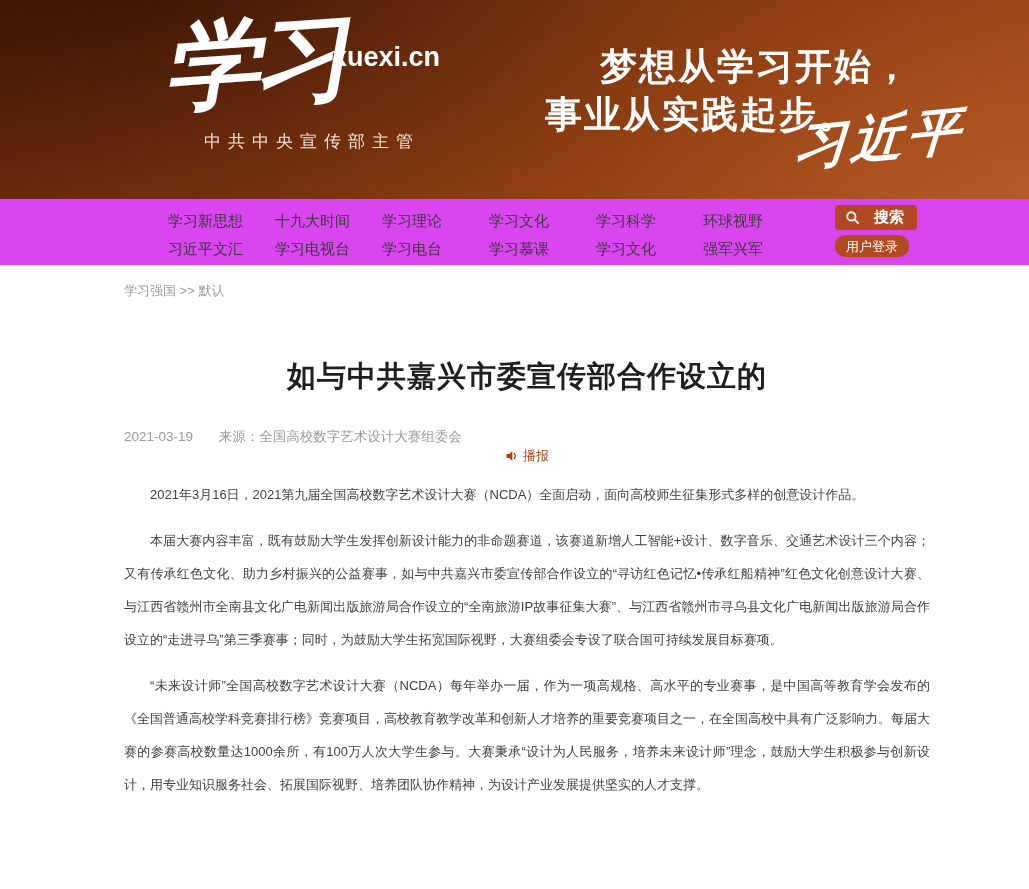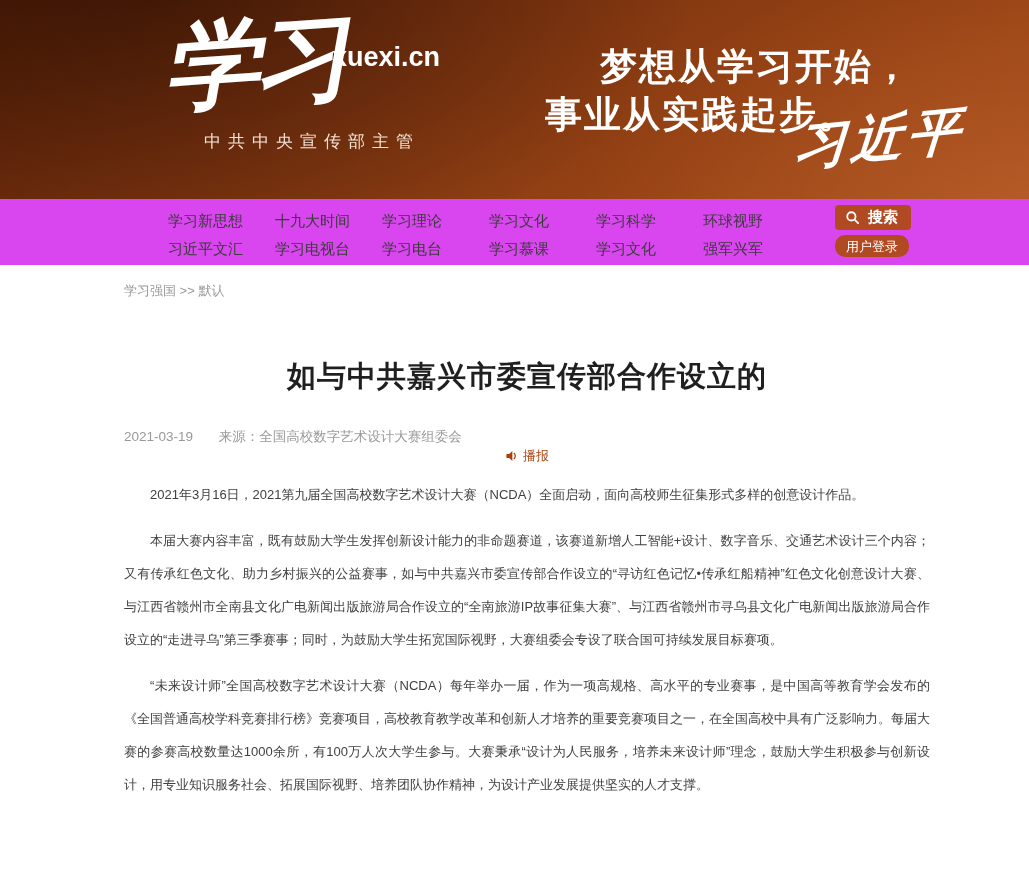--- a/index.html
+++ b/index.html
@@ -44,21 +44,21 @@
   .nav {
     position:relative; width:1029px; height:66px; background:#d946ef;
     padding:9px 0 0 168px;
   }
   .nav-row { display:flex; height:26px; align-items:center; margin-bottom:2px; }
   .nav-item {
     width:107px; font-size:15px; color:#3b3b3b; cursor:pointer; white-space:nowrap;
   }
   .nav-buttons { position:absolute; left:835px; top:6px; display:flex; flex-direction:column; gap:5px; align-items:flex-start; }
   .btn-search {
-    display:flex; align-items:center; gap:8px; background:#b14a22; color:#fff;
+    display:flex; align-items:center; gap:14px; background:#b14a22; color:#fff;
     border:none; border-radius:4px; font-size:15px; font-weight:bold;
     padding:3px 13px 4px 10px; cursor:pointer; height:25px;
     font-family:"Liberation Sans", sans-serif;
   }
   .btn-login {
     background:#b14a22; color:#fff; border:none; border-radius:10px;
     font-size:13px; padding:3px 11px 4px; cursor:pointer; height:22px;
     font-family:"Liberation Sans", sans-serif;
     text-align:right;
   }

